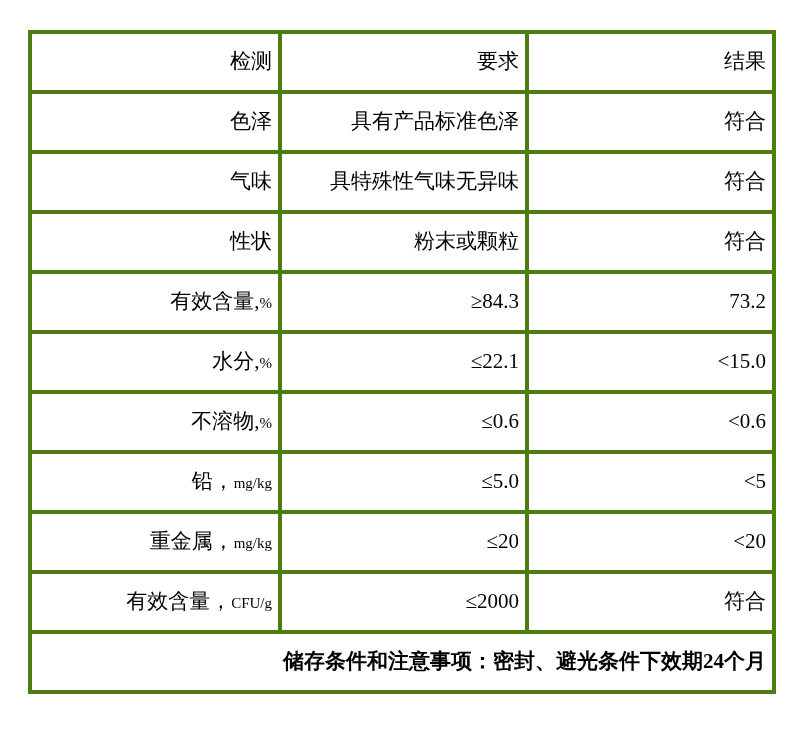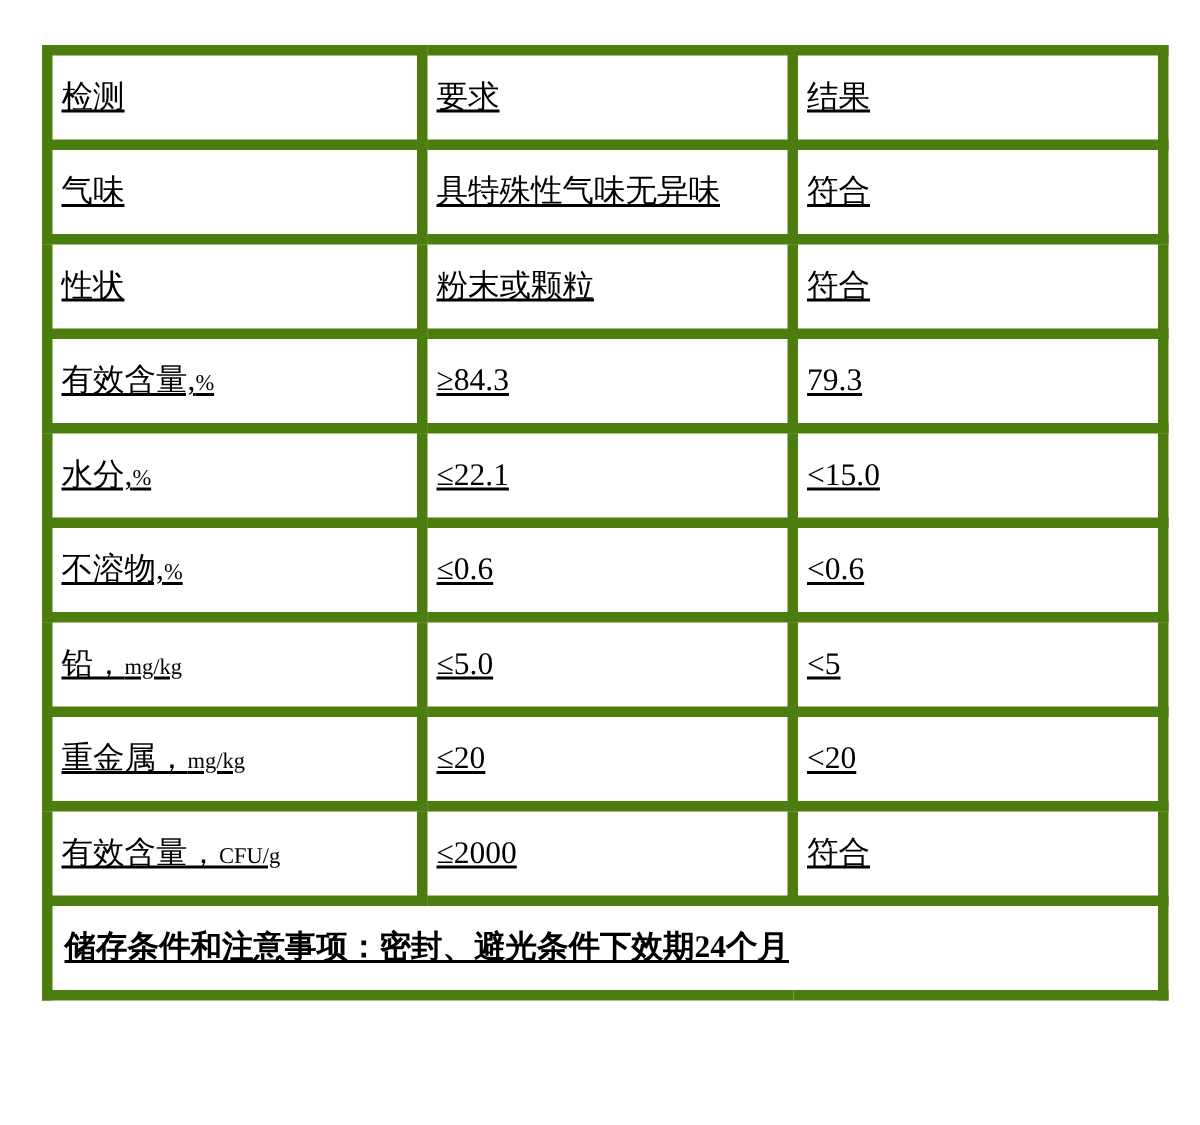--- a/index.html
+++ b/index.html
@@ -25,29 +25,28 @@
     left: 28px;
     top: 30px;
     width: 744px;
   }
   table.spec {
     border-collapse: collapse;
     width: 744px;
     table-layout: fixed;
   }
   table.spec td {
-    border: 7px solid #4d7c0f;
-    text-align: left;
+    border: 4px solid #4d7c0f;
+    text-align: right;
     vertical-align: middle;
     padding: 0;
     height: 56px;
     font-size: 21px;
     line-height: 1.2;
     font-family: "Liberation Serif", "DejaVu Serif", serif;
-    text-decoration: underline;
   }
   col.c1 { width: 250px; }
   col.c2 { width: 247px; }
   col.c3 { width: 247px; }
 
   .cellinner {
     display: block;
     padding: 0 6px;
   }
   .unit {
@@ -82,20 +81,31 @@
               <span class="cellinner">检测</span>
             </td>
           <td>
               <span class="cellinner">要求</span>
             </td>
           <td>
               <span class="cellinner">结果</span>
             </td>
         </tr>
 
+        <tr>
+          <td>
+              <span class="cellinner">色泽</span>
+            </td>
+          <td>
+              <span class="cellinner">具有产品标准色泽</span>
+            </td>
+          <td>
+              <span class="cellinner">符合</span>
+            </td>
+        </tr>
 
         <tr>
           <td>
               <span class="cellinner">气味</span>
             </td>
           <td>
               <span class="cellinner">具特殊性气味无异味</span>
             </td>
           <td>
               <span class="cellinner">符合</span>
@@ -115,21 +125,21 @@
         </tr>
 
         <tr>
           <td>
               <span class="cellinner"><span>有效含量,</span><span class="unit">%</span></span>
             </td>
           <td>
               <span class="cellinner">≥84.3</span>
             </td>
           <td>
-              <span class="cellinner">79.3</span>
+              <span class="cellinner">73.2</span>
             </td>
         </tr>
 
         <tr>
           <td>
               <span class="cellinner"><span>水分,</span><span class="unit">%</span></span>
             </td>
           <td>
               <span class="cellinner">≤22.1</span>
             </td>

